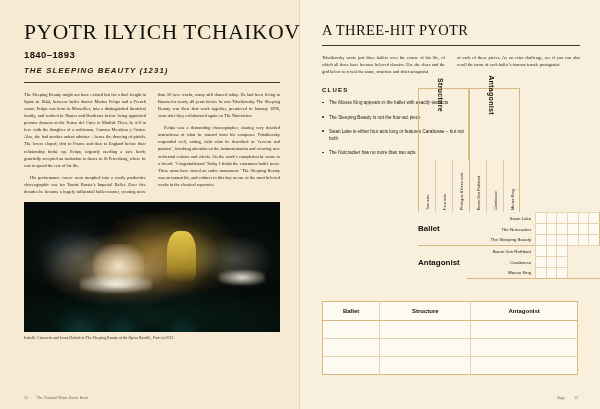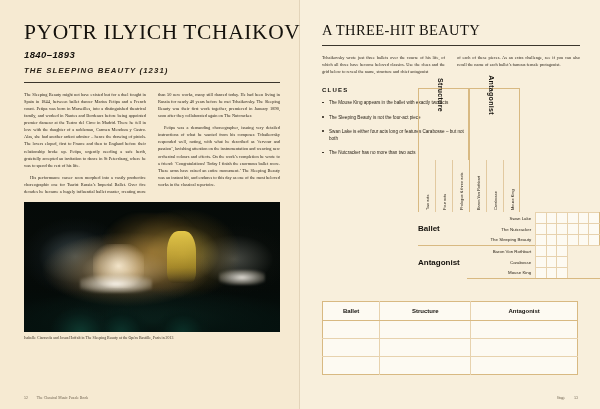--- a/index.html
+++ b/index.html
@@ -22,21 +22,21 @@
     font-size:21.5px;line-height:1;
     letter-spacing:.6px;
     font-weight:400;
     color:#15120d;
     margin:0 0 5px 0;
     white-space:nowrap;
   }
   .dates{
     font-family:"Liberation Sans",sans-serif;
     font-size:9.5px;font-weight:700;letter-spacing:.4px;
-    color:#15120d;margin:0 0 6px 0;font-style:italic;
+    color:#15120d;margin:0 0 6px 0;
   }
   .worktitle{
     font-family:"Liberation Sans",sans-serif;
     font-size:7.8px;font-weight:700;font-style:italic;
     letter-spacing:1.1px;color:#2a2318;margin:0 0 7px 0;
   }
   .rule{height:1px;background:#1a150e;opacity:.85;margin:0 0 8px 0;}
 
   .cols{column-count:2;column-gap:12px;}
   .cols p{
@@ -235,21 +235,21 @@
     <div class="footer footer-left">
       <span>52</span>
       <span>The Classical Music Puzzle Book</span>
     </div>
   </div>
 
   <div class="gutter"></div>
 
   <div class="page page-right">
 
-    <h2 class="puzzle">A THREE-HIT BEAUTY</h2>
+    <h2 class="puzzle">A THREE-HIT PYOTR</h2>
     <div class="rule2"></div>
 
     <div class="intro">
       <p>Tchaikovsky wrote just three ballets over the course of his life, of which all three have become beloved classics. Use the clues and the grid below to reveal the name, structure and chief antagonist</p>
       <p>of each of these pieces. As an extra challenge, see if you can also recall the name of each ballet’s famous female protagonist.</p>
     </div>
 
     <div class="clues-title">CLUES</div>
     <ul class="clues">
       <li>The Mouse King appears in the ballet with exactly two acts</li>

